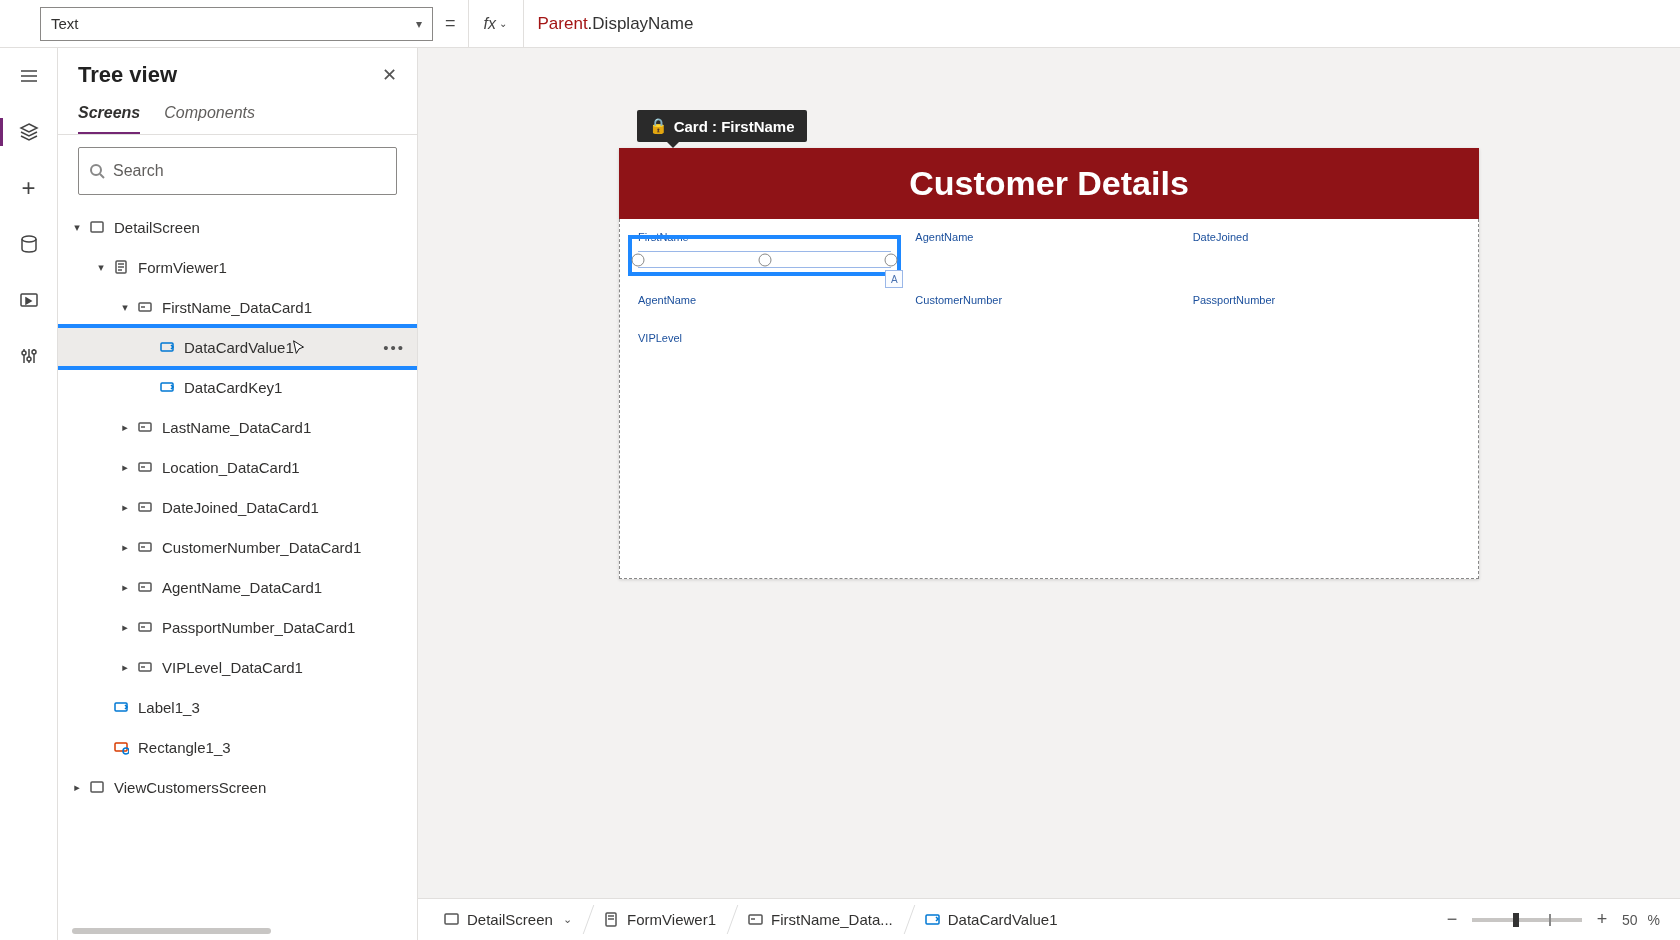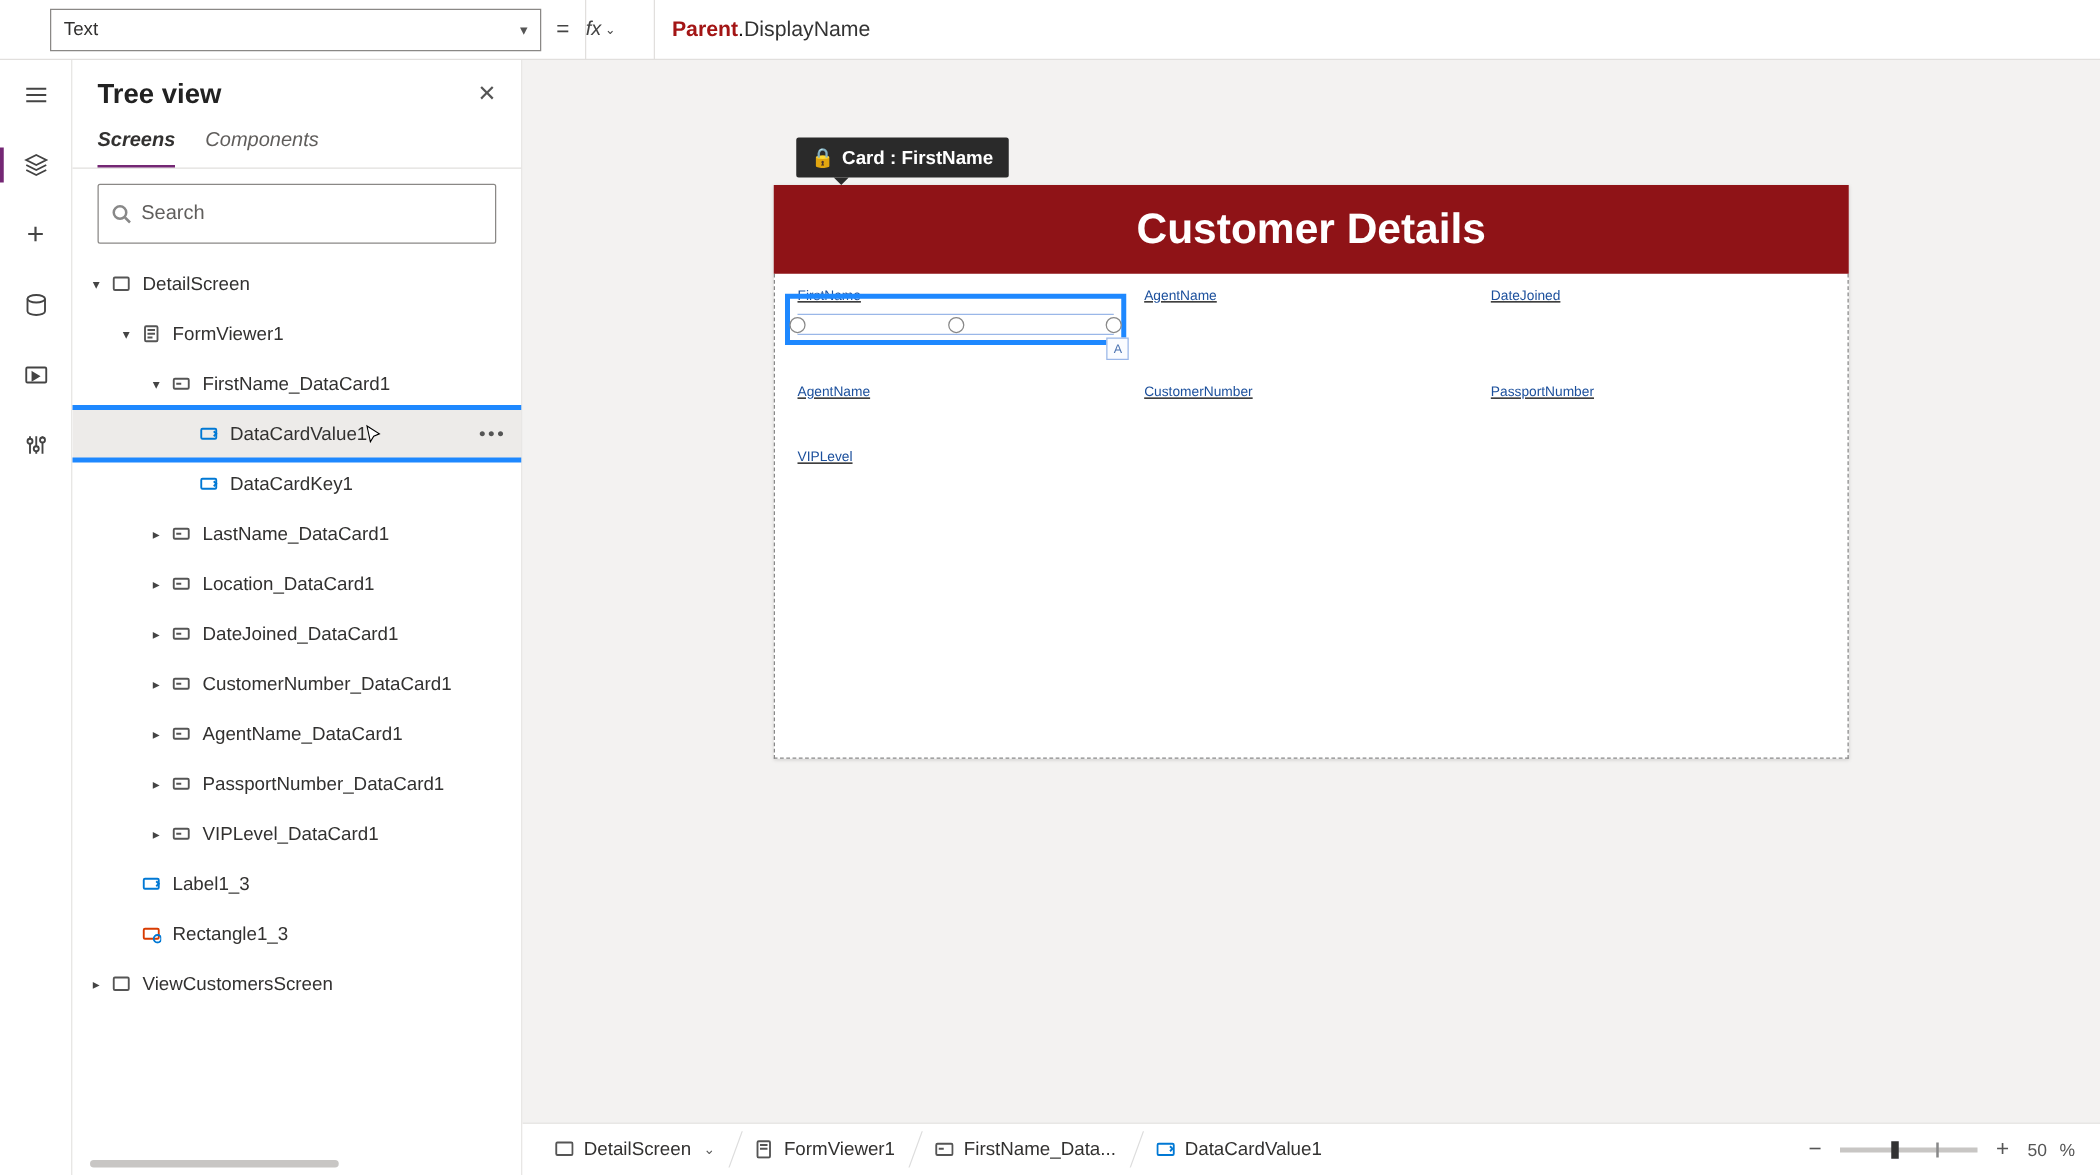--- a/index.html
+++ b/index.html
@@ -26,37 +26,38 @@
     background: #fff;
     justify-content: space-between;
   }
   .prop-select .chev { color: #555; font-size: 12px; }
   .equals { margin: 0 12px; font-size: 18px; color: #444; }
   .fx-btn {
     width: 56px;
     height: 48px;
     display: flex;
     align-items: center;
+    justify-content: center;
     border-left: 1px solid #e1dfdd;
     border-right: 1px solid #e1dfdd;
     font-style: italic;
     font-size: 16px;
     color: #444;
   }
   .fx-btn .chev { font-size: 10px; margin-left: 3px; font-style: normal; }
   .formula {
     flex: 1;
     height: 48px;
     display: flex;
     align-items: center;
     padding: 0 14px;
     font-family: Consolas, monospace;
     font-size: 17px;
   }
-  .formula .tok-parent { color: #a31515; font-weight: bold; }
+  .formula .tok-parent { color: #a31515; }
   .formula .tok-dot { color: #111; }
   .formula .tok-prop { color: #333; }
 
   
   .main { display: flex; height: calc(100% - 48px); }
 
   
   .rail {
     width: 58px;
     background: #fff;
@@ -255,22 +256,21 @@
     border-left:6px solid transparent;
     border-right:6px solid transparent;
     border-top:6px solid #2a2a2a;
   }
   .form-body {
     border: 1.5px dashed #888;
     border-top: none;
     padding: 6px 24px 220px 10px;
     display: grid;
     grid-template-columns: repeat(3, 1fr);
-    gap: 20px 8px;
-    text-decoration: underline;
+    gap: 6px 8px;
   }
   .field {
     padding: 6px 8px 14px 8px;
     position: relative;
   }
   .field-label {
     font-size: 11px;
     color: #1b4f9c;
   }
   .firstname-value {

